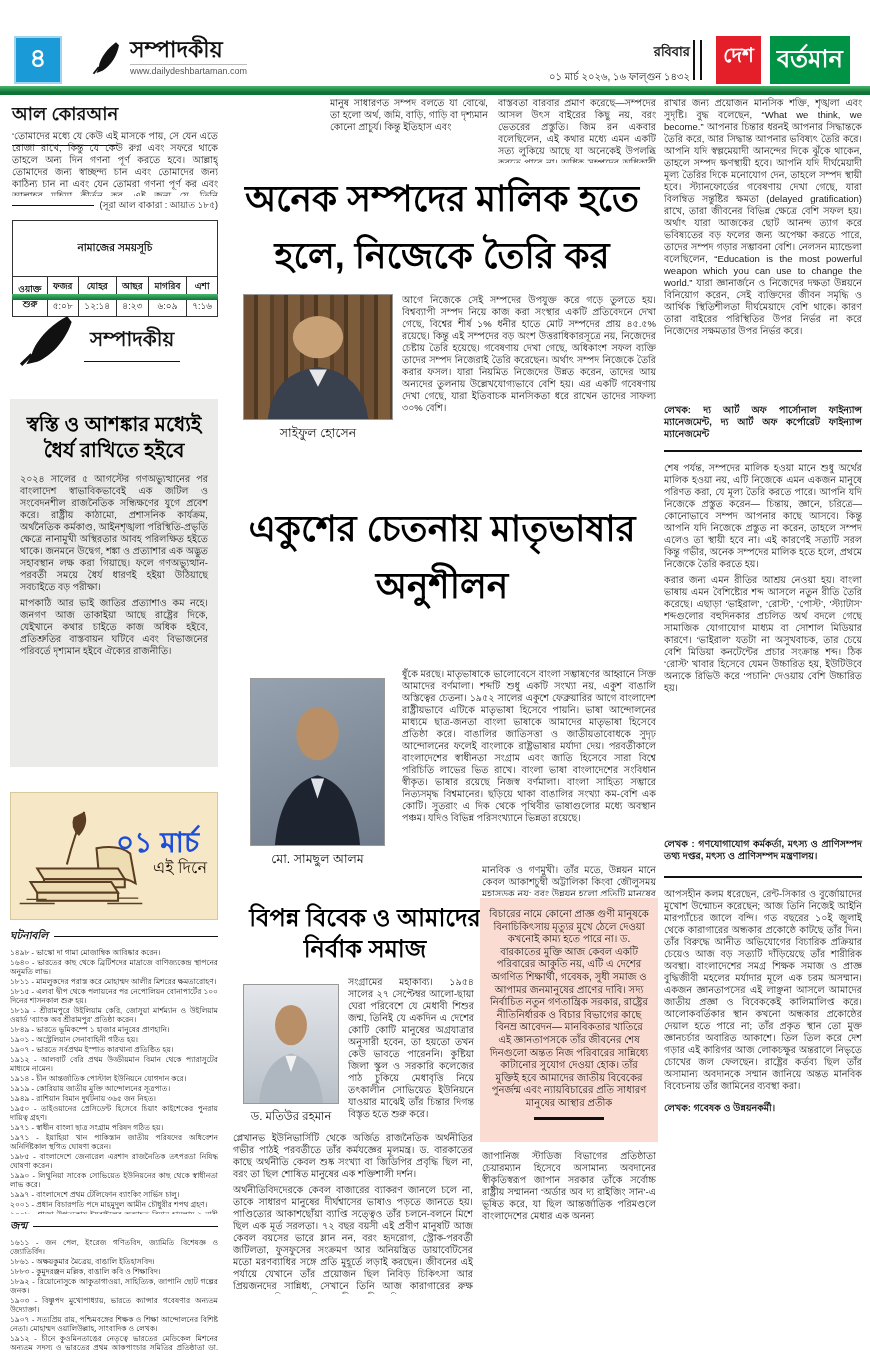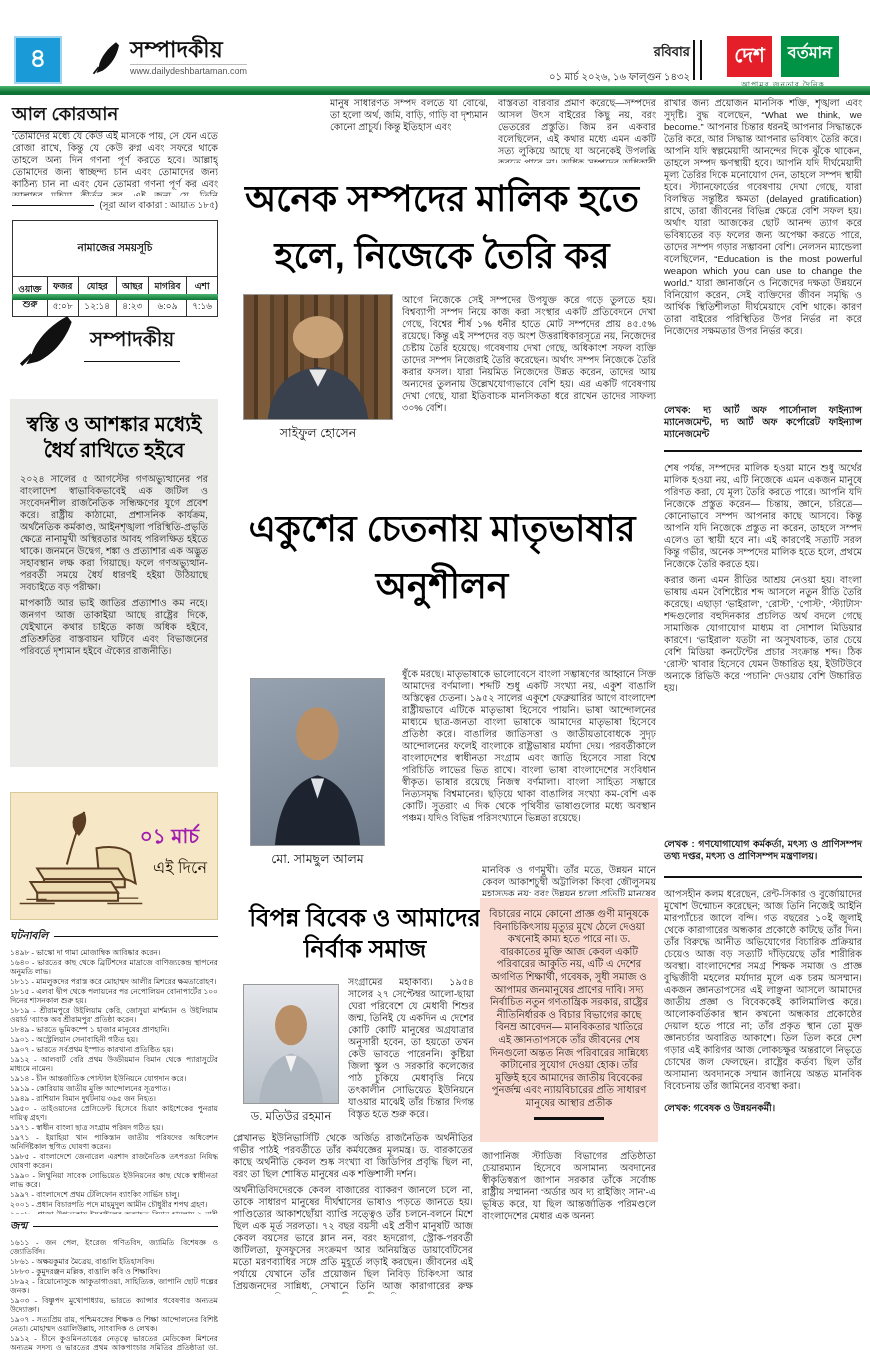--- a/index.html
+++ b/index.html
@@ -24,43 +24,43 @@
   .hdr-sec .txt{margin-left:8px;}
   .hdr-sec .name{font-size:22px;font-weight:bold;color:#111;line-height:24px;}
   .hdr-sec .url{font-size:9px;color:#555;border-top:1px solid #bbb;margin-top:2px;padding-top:1px;}
   .hdr-date{right:180px;top:42px;width:150px;text-align:right;}
   .hdr-date .day{font-size:13px;font-weight:bold;}
   .hdr-date .dt{font-size:10px;margin-top:6px;}
   .hdr-sep{right:168px;top:40px;width:5px;height:40px;border-left:2px solid #111;border-right:2px solid #111;}
   .hdr-logo{right:12px;top:36px;width:150px;text-align:center;}
   .hdr-logo .boxes{display:flex;gap:9px;justify-content:center;}
   .hdr-logo .b1{background:var(--logo-red);color:#fff;font-weight:bold;font-size:20px;padding:4px 7px;}
-  .hdr-logo .b2{background:var(--logo-green);color:#fff;font-weight:bold;font-size:16px;padding:4px 7px;}
+  .hdr-logo .b2{background:var(--logo-green);color:#fff;font-weight:bold;font-size:24px;padding:4px 7px;}
   .hdr-logo .tag{font-size:7.5px;color:#0a5c2e;margin-top:2px;letter-spacing:1px;}
   .greenbar{left:0;top:86px;width:870px;height:9px;
             background:linear-gradient(180deg,var(--green-lt),var(--green) 70%);}
   
-  .q-title{left:12px;top:100px;font-size:18px;font-weight:bold;border-bottom:1.5px solid #111;padding-bottom:0;}
+  .q-title{left:12px;top:100px;font-size:18px;font-weight:bold;border-bottom:1.5px solid #111;padding-bottom:14px;}
   .q-body{left:12px;top:130px;width:206px;height:66px;overflow:hidden;}
   .q-attr{left:12px;top:198px;width:206px;display:flex;align-items:center;font-size:9px;}
   .q-attr .dash{flex:1;border-top:1.2px solid #111;margin-right:6px;}
   table.prayer{left:12px;top:220px;width:206px;border-collapse:collapse;position:absolute;
                font-size:9px;background:#fff;}
   table.prayer th,table.prayer td{border:1px solid #333;text-align:center;padding:2px 1px;}
   table.prayer .cap{font-size:10.5px;font-weight:bold;border-bottom:1px solid #333;padding:19px;}
   .minigreen{left:12px;top:294px;width:206px;height:6px;
              background:linear-gradient(180deg,var(--green-lt),var(--green));}
   .edlogo{left:22px;top:306px;width:196px;height:74px;display:flex;align-items:center;}
   .edlogo .name{font-size:20px;font-weight:bold;border-bottom:1.5px solid #111;padding:0 6px 4px 6px;margin-left:10px;}
   .edbox{left:10px;top:388px;width:208px;height:368px;background:var(--ed-bg);
          padding:10px 10px;box-sizing:border-box;overflow:hidden;margin-top:11px;}
   .edbox h2{margin:2px 0 10px 0;text-align:center;font-size:20px;line-height:26px;color:#000;}
   .daybox{left:10px;top:792px;width:208px;height:128px;background:var(--day-bg);
           border:1px solid #d8c89a;box-sizing:border-box;overflow:hidden;}
-  .daybox .d1{position:absolute;right:18px;top:28px;font-size:20px;font-weight:bold;color:#a21caf;}
+  .daybox .d1{position:absolute;right:18px;top:28px;font-size:28px;font-weight:bold;color:#1d4ed8;}
   .daybox .d2{position:absolute;right:10px;top:62px;font-size:16px;color:#1d1208;}
   .sechead{display:flex;align-items:center;font-size:10.5px;font-weight:bold;font-style:italic;}
   .sechead .rule{flex:1;border-top:1.5px solid #111;margin-left:6px;}
   .evwrap{left:10px;top:928px;width:208px;height:286px;overflow:hidden;}
   .bwrap{left:10px;top:1218px;width:208px;height:132px;overflow:hidden;}
   .evwrap .small div,.bwrap .small div{margin-bottom:1px;}
   
   .a-title{font-weight:bold;color:#000;text-align:center;}
   .t1{left:228px;top:170px;width:428px;height:118px;font-size:36px;line-height:57px;}
   .t2{left:228px;top:500px;width:428px;height:158px;font-size:36px;line-height:57px;}

